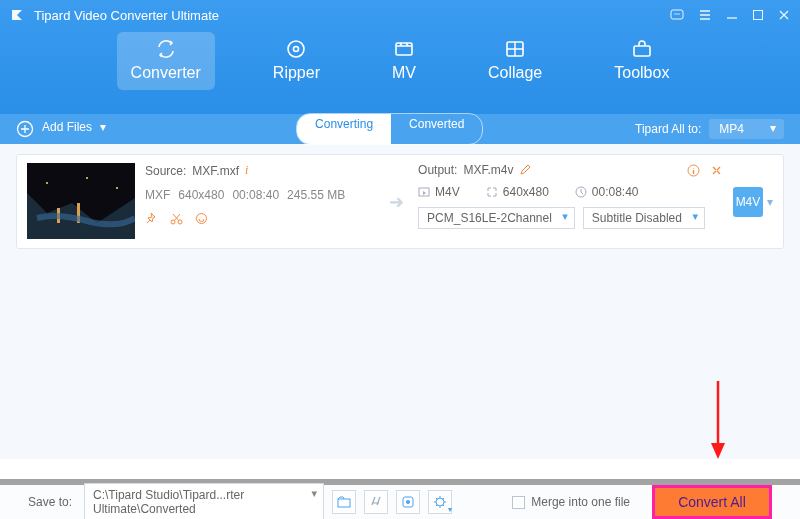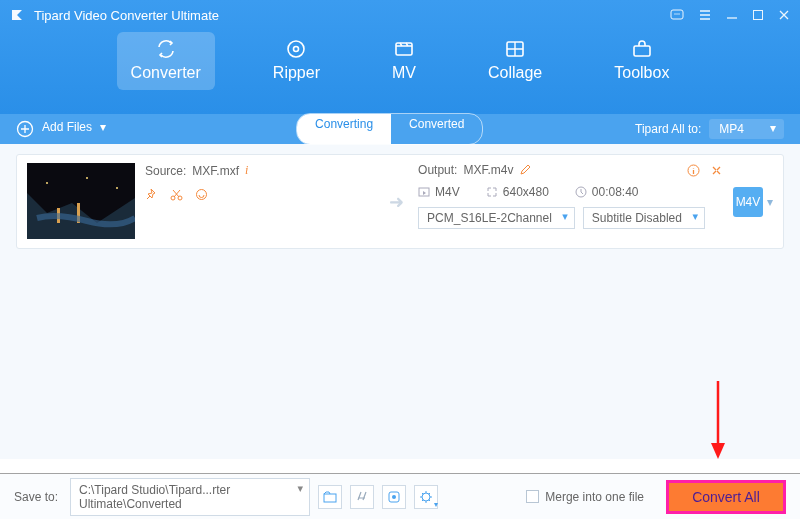--- a/index.html
+++ b/index.html
@@ -40,21 +40,21 @@
 .outhead .sp{margin-left:auto;display:flex;gap:10px}
 .outhead .sp span{color:#f58a3c;cursor:pointer}
 .specs{display:flex;gap:26px;font-size:11px;color:#888;margin-bottom:8px}
 .specs div{display:flex;align-items:center;gap:5px;color:#888}
 .selrow{display:flex;gap:8px}
 .sel{border:1px solid #d0dbe6;padding:3px 22px 3px 8px;font-size:11px;position:relative;background:#fff;cursor:pointer;min-width:110px}
 .sel:after{content:"▾";position:absolute;right:6px;color:#4aa3ef;top:2px}
 .fmtbtn{align-self:center;display:flex;align-items:center;gap:4px}
 .fmtbox{width:30px;height:30px;background:#55aef2;border-radius:3px;display:flex;align-items:center;justify-content:center;font-size:9px;cursor:pointer}
 .fmtdd{color:#8fb8dc;cursor:pointer}
-.footer{position:absolute;bottom:0;left:0;right:0;height:46px;background:#fafcfe;border-top:1px solid #a3a3a3;display:flex;align-items:center;padding:0 14px;gap:8px}
+.footer{position:absolute;bottom:0;left:0;right:0;height:40px;background:#fafcfe;border-top:6px solid #a3a3a3;display:flex;align-items:center;padding:0 28px;gap:8px}
 .footer *{color:#666}
 .saveto{color:#666;font-size:12px;margin-right:4px}
 .pathbox{border:1px solid #d0dbe6;padding:4px 22px 4px 8px;font-size:11px;width:240px;position:relative;background:#fff;cursor:pointer}
 .pathbox:after{content:"▾";position:absolute;right:6px;color:#888;top:3px}
 .tbtn{width:24px;height:24px;border:1px solid #d0dbe6;display:flex;align-items:center;justify-content:center;color:#4aa3ef;cursor:pointer;background:#fff}
 .merge{margin-left:auto;display:flex;align-items:center;gap:6px;cursor:pointer}
 .chk{width:13px;height:13px;border:1px solid #b8c6d4;background:#fff}
 .convbtn{background:#fd7b32;border:3px solid #ff1fa8;height:34px;width:120px;display:flex;align-items:center;justify-content:center;margin-left:14px;cursor:pointer}
 .convbtn span{color:#4c1d95;font-size:14px}
 .redarrow{position:absolute;right:72px;bottom:58px;pointer-events:none}
@@ -181,20 +181,23 @@
           <rect x="50" y="40" width="3" height="20" fill="#d8a050"></rect>
           <path d="M10 55 Q30 50 60 58 T108 55" stroke="#3a6a9a" stroke-width="6" fill="none" opacity=".6"></path>
         </svg>
     </div>
     <div class="srccol">
       <div class="line1">
         <span>Source:</span>
         <span>MXF.mxf</span>
         <span style="color:#f58a3c;font-style:italic;font-family:serif">i</span>
       </div>
+      <div class="meta">
+        <span>MXF</span><span>640x480</span><span>00:08:40</span><span>245.55 MB</span>
+      </div>
       <div class="tools">
         <span>
             <svg width="13" height="13">
               <path d="M6 1l4 4-2 1-1 4-2-2-3 3 3-3-2-2 4-1z" fill="none" stroke="#f58a3c" stroke-width="1"></path>
             </svg>
           </span>
         <span>
             <svg width="13" height="13">
               <circle cx="3" cy="10" r="2" fill="none" stroke="#f58a3c"></circle>
               <circle cx="10" cy="10" r="2" fill="none" stroke="#f58a3c"></circle>

